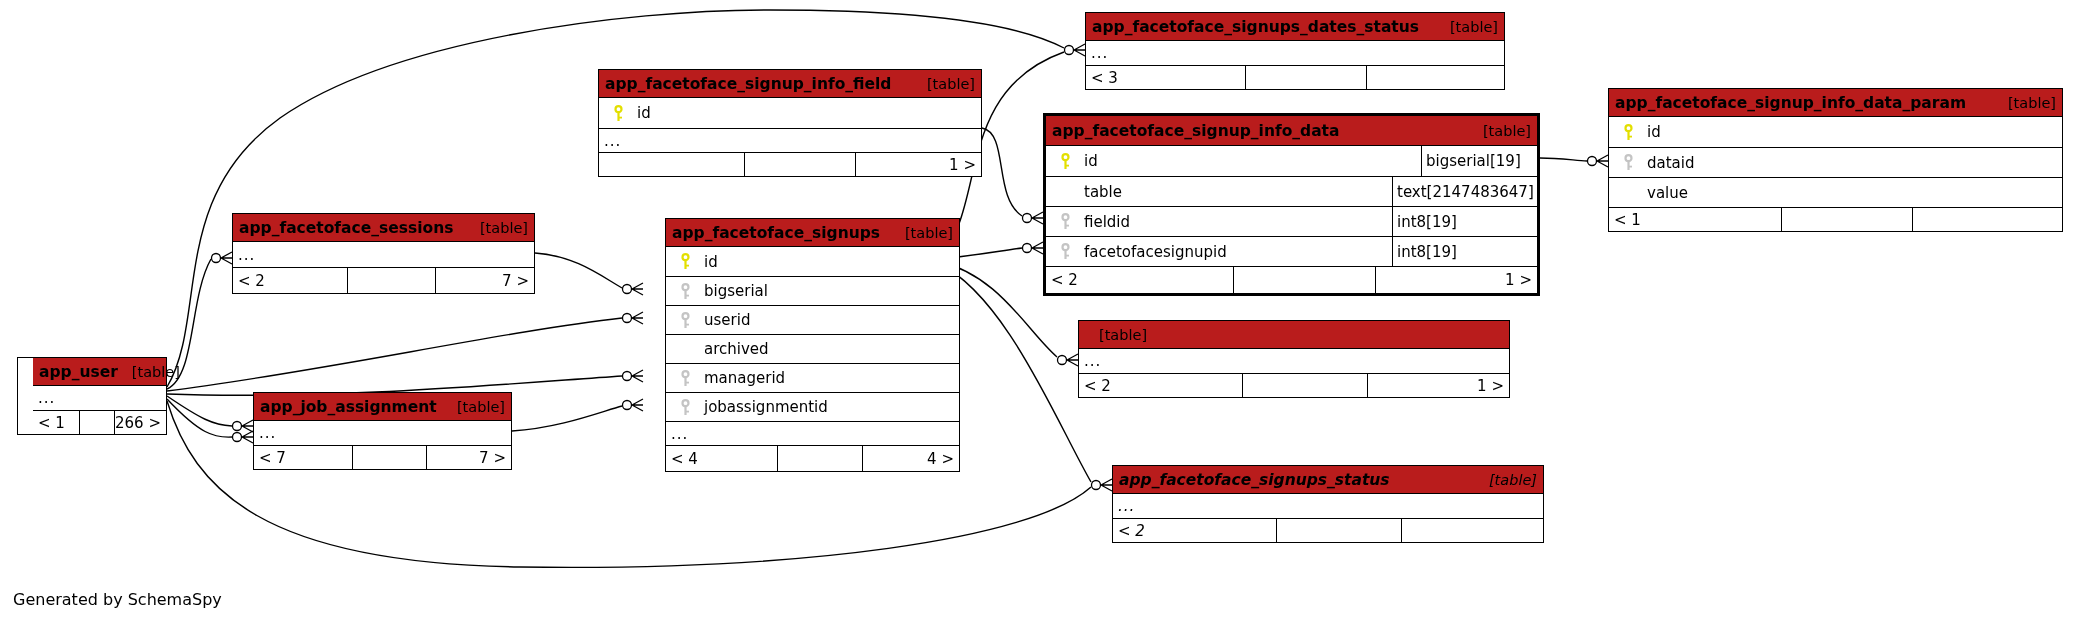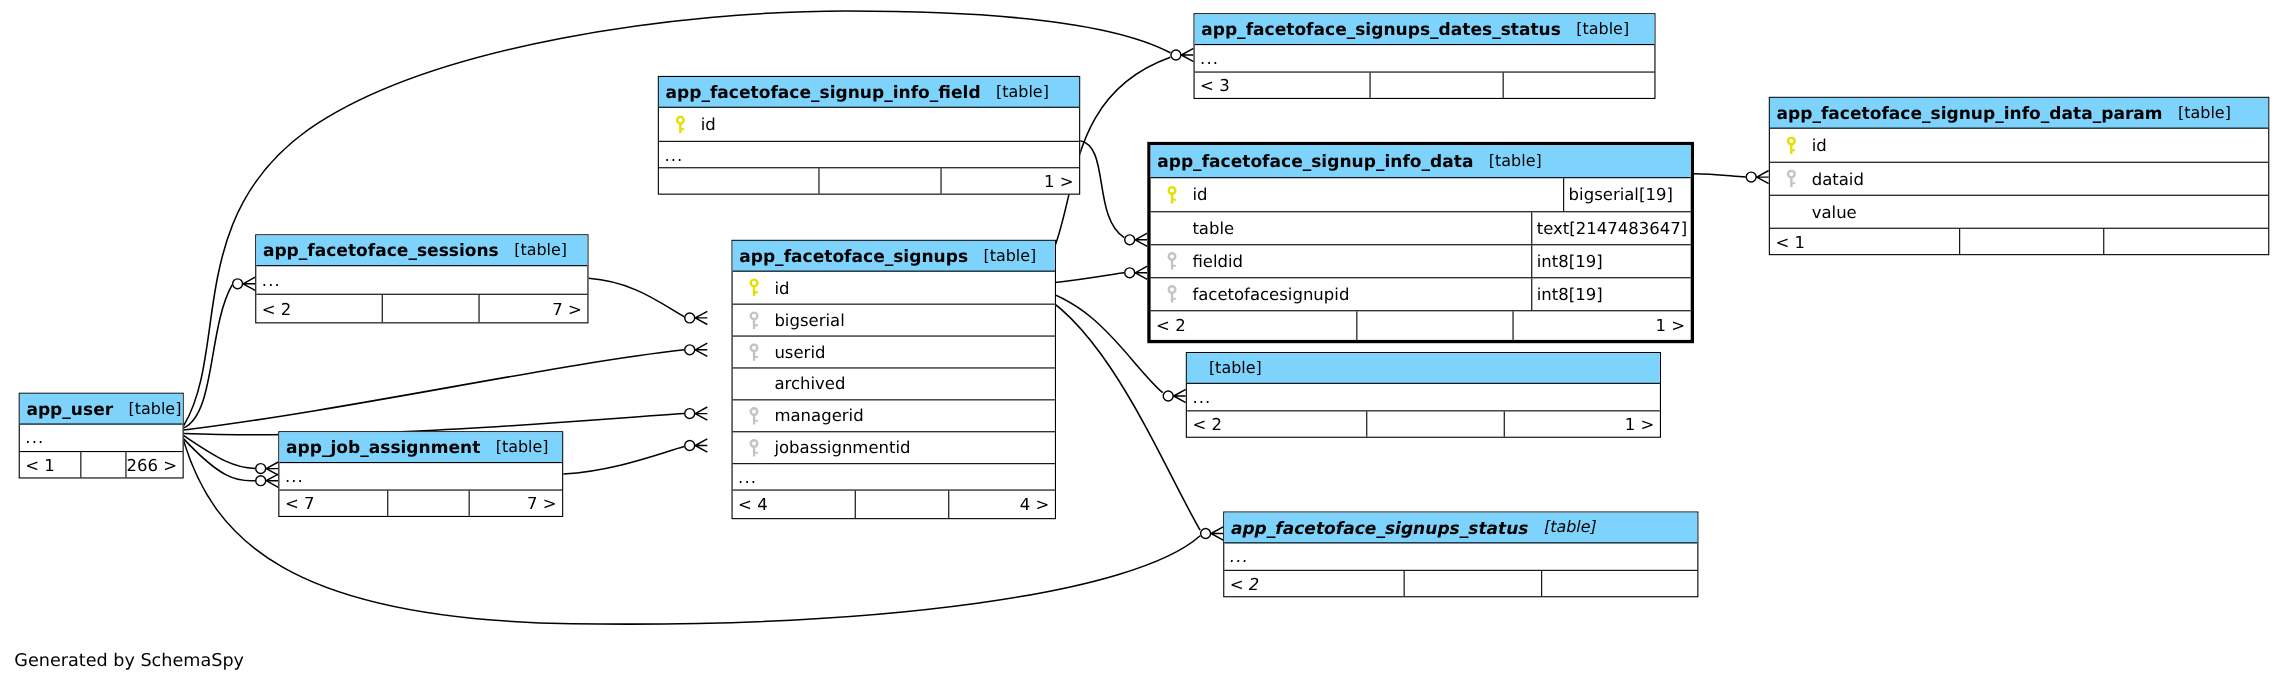--- a/index.html
+++ b/index.html
@@ -4,21 +4,21 @@
 <style>
   html,body{margin:0;padding:0;background:#ffffff;}
   .canvas{position:relative;width:2079px;height:621px;background:#ffffff;overflow:hidden;
           font-family:"DejaVu Sans",sans-serif;}
   svg.rel-layer{position:absolute;left:0;top:0;width:2079px;height:621px;}
   path.rel{fill:none;stroke:#000000;stroke-width:1.4px;}
   path.mk{stroke-width:1.3px;}
   .tbl{position:absolute;background:#ffffff;border:1.6px solid #000000;box-sizing:border-box;
        font-size:15px;color:#000000;}
   .tbl.main{border-width:3px;}
-  .hdr{display:flex;justify-content:flex-start;align-items:center;background:#7dd3fc;
+  .hdr{display:flex;justify-content:space-between;align-items:center;background:#b91c1c;
        padding:0 6px;box-sizing:border-box;border-bottom:1.5px solid #000;}
   .ttl{font-weight:bold;font-size:15.5px;white-space:nowrap;}
   .bdg{font-size:14.5px;white-space:nowrap;margin-left:14px;}
   .frow{display:flex;align-items:center;box-sizing:border-box;}
   .frow ~ .frow{border-top:1px solid #000;}
   .frow.ell{padding-left:5px;letter-spacing:1px;}
   .keyic{width:38px;display:inline-flex;align-items:center;justify-content:center;flex:none;}
   .lbl{white-space:nowrap;}
   .typ{border-left:1px solid #000;align-self:stretch;display:flex;align-items:center;
        padding-left:4px;box-sizing:border-box;flex:none;white-space:nowrap;}
@@ -57,21 +57,21 @@
       <path d="M1043,212 L1032,218 L1043,218 M1043,224 L1032,218 M1022.5,218 a4.5,4.5 0 1 0 9,0 a4.5,4.5 0 1 0 -9,0" class="rel mk"></path>
       <path d="M938,259 C974,256 999,251 1022,248" class="rel"></path>
       <path d="M1043,242 L1032,248 L1043,248 M1043,254 L1032,248 M1022.5,248 a4.5,4.5 0 1 0 9,0 a4.5,4.5 0 1 0 -9,0" class="rel mk"></path>
       <path d="M938,261 C1000,276 1026,330 1057,357" class="rel"></path>
       <path d="M1078,354 L1067,360 L1078,360 M1078,366 L1067,360 M1057.5,360 a4.5,4.5 0 1 0 9,0 a4.5,4.5 0 1 0 -9,0" class="rel mk"></path>
       <path d="M938,263 C1006,296 1056,421 1091,482" class="rel"></path>
       <path d="M1540,158 C1558,158 1572,160 1587,161" class="rel"></path>
       <path d="M1608,155 L1597,161 L1608,161 M1608,167 L1597,161 M1587.5,161 a4.5,4.5 0 1 0 9,0 a4.5,4.5 0 1 0 -9,0" class="rel mk"></path>
     </svg>
   <div class="note">Generated by SchemaSpy</div>
-<div class="tbl" style="left: 17px; top: 357px; width: 150px;">
+<div class="tbl" style="left: 17px; top: 357px; width: 150px; padding-left: 15px;">
       <div class="hdr" style="height:28px">
         <span class="ttl">app_user</span>
         <span class="bdg">[table]</span>
       </div>
       <div class="frow ell" style="height:24px">...</div>
       <div class="tfoot" style="height:24px">
         <span class="fc l">&lt; 1</span>
         <span class="fc m"></span>
         <span class="fc r">266 &gt;</span>
       </div>
@@ -193,21 +193,21 @@
         <span class="ttl">app_facetoface_signups_dates_status</span>
         <span class="bdg">[table]</span>
       </div>
       <div class="frow ell" style="height:24px">...</div>
       <div class="tfoot" style="height:24px">
         <span class="fc l">&lt; 3</span>
         <span class="fc m"></span>
         <span class="fc r"></span>
       </div>
     </div>
-    <div class="tbl main" style="left: 1043px; top: 113px; width: 497px; margin-top: 16px;">
+    <div class="tbl main" style="left: 1043px; top: 113px; width: 497px;">
       <div class="hdr" style="height:30px">
         <span class="ttl">app_facetoface_signup_info_data</span>
         <span class="bdg">[table]</span>
       </div>
       <div class="frow" style="height:30px">
         <span class="keyic">
           <svg width="11" height="17" viewBox="0 0 11 17">
             <circle cx="5.5" cy="4.2" r="3" fill="none" stroke="#e3df00" stroke-width="2.2"></circle>
             <line x1="5.5" y1="7.2" x2="5.5" y2="16" stroke="#e3df00" stroke-width="2.2"></line>
             <line x1="5.5" y1="12.6" x2="9" y2="12.6" stroke="#e3df00" stroke-width="1.8"></line>

